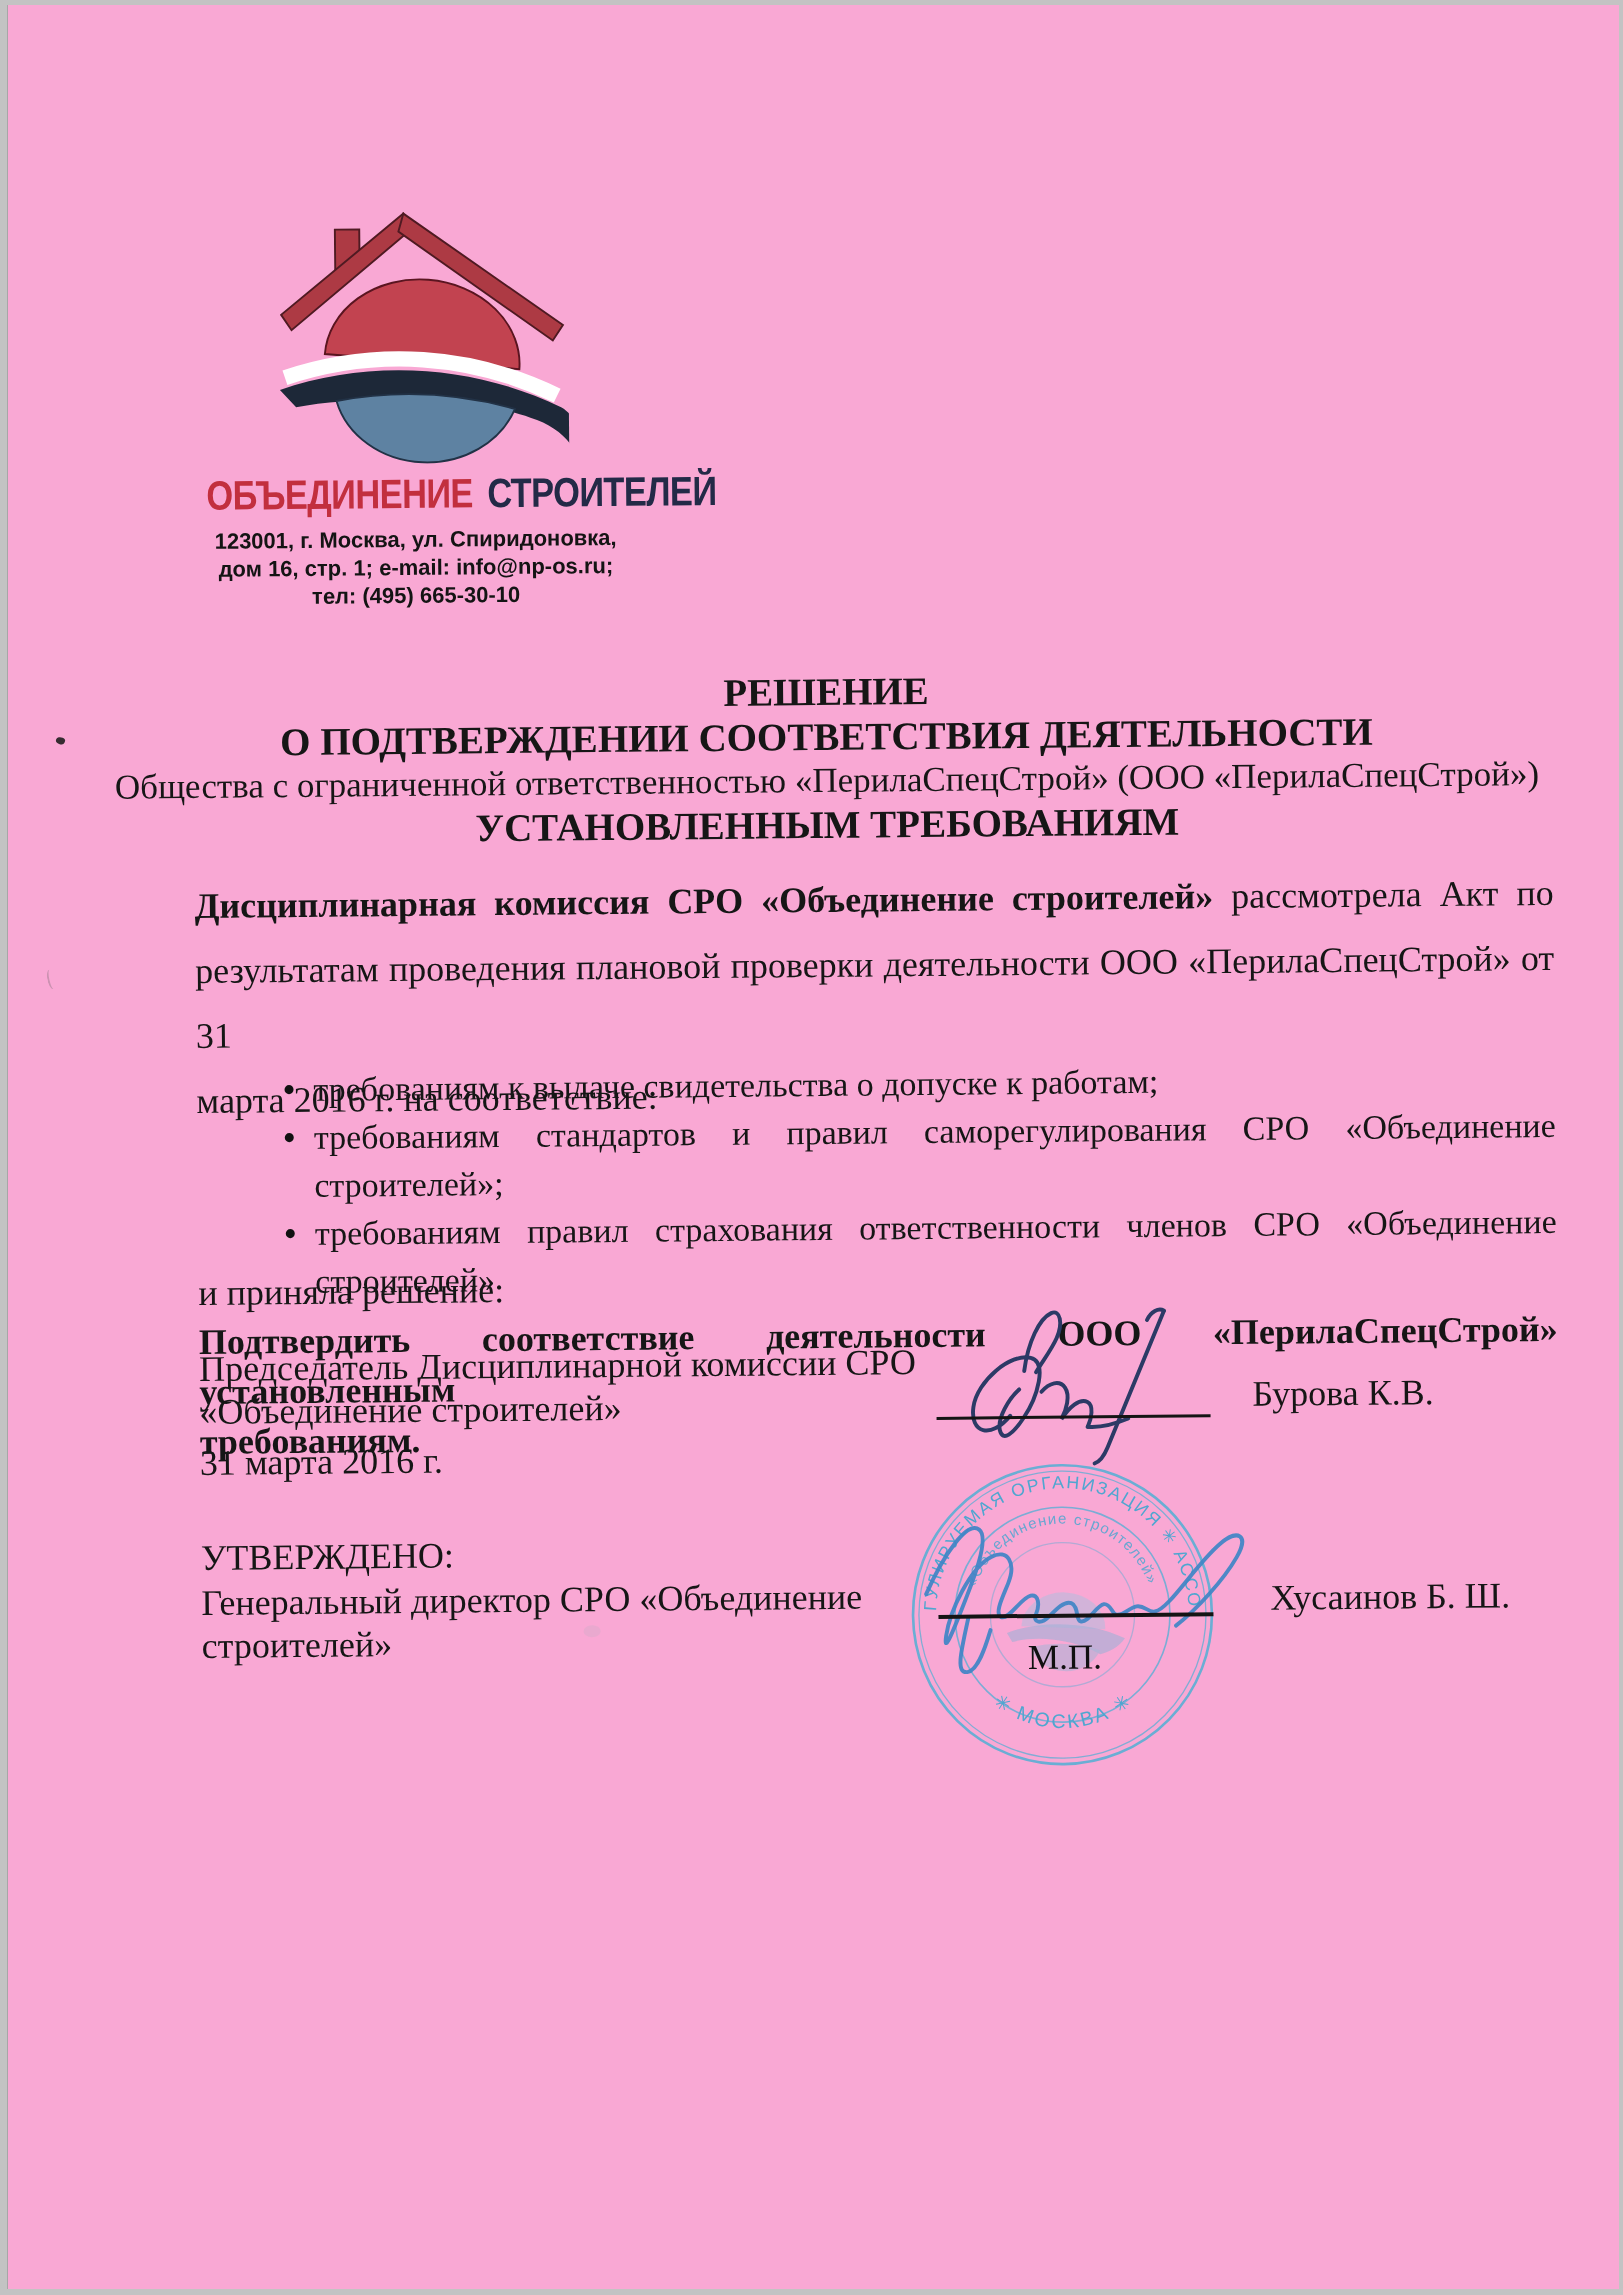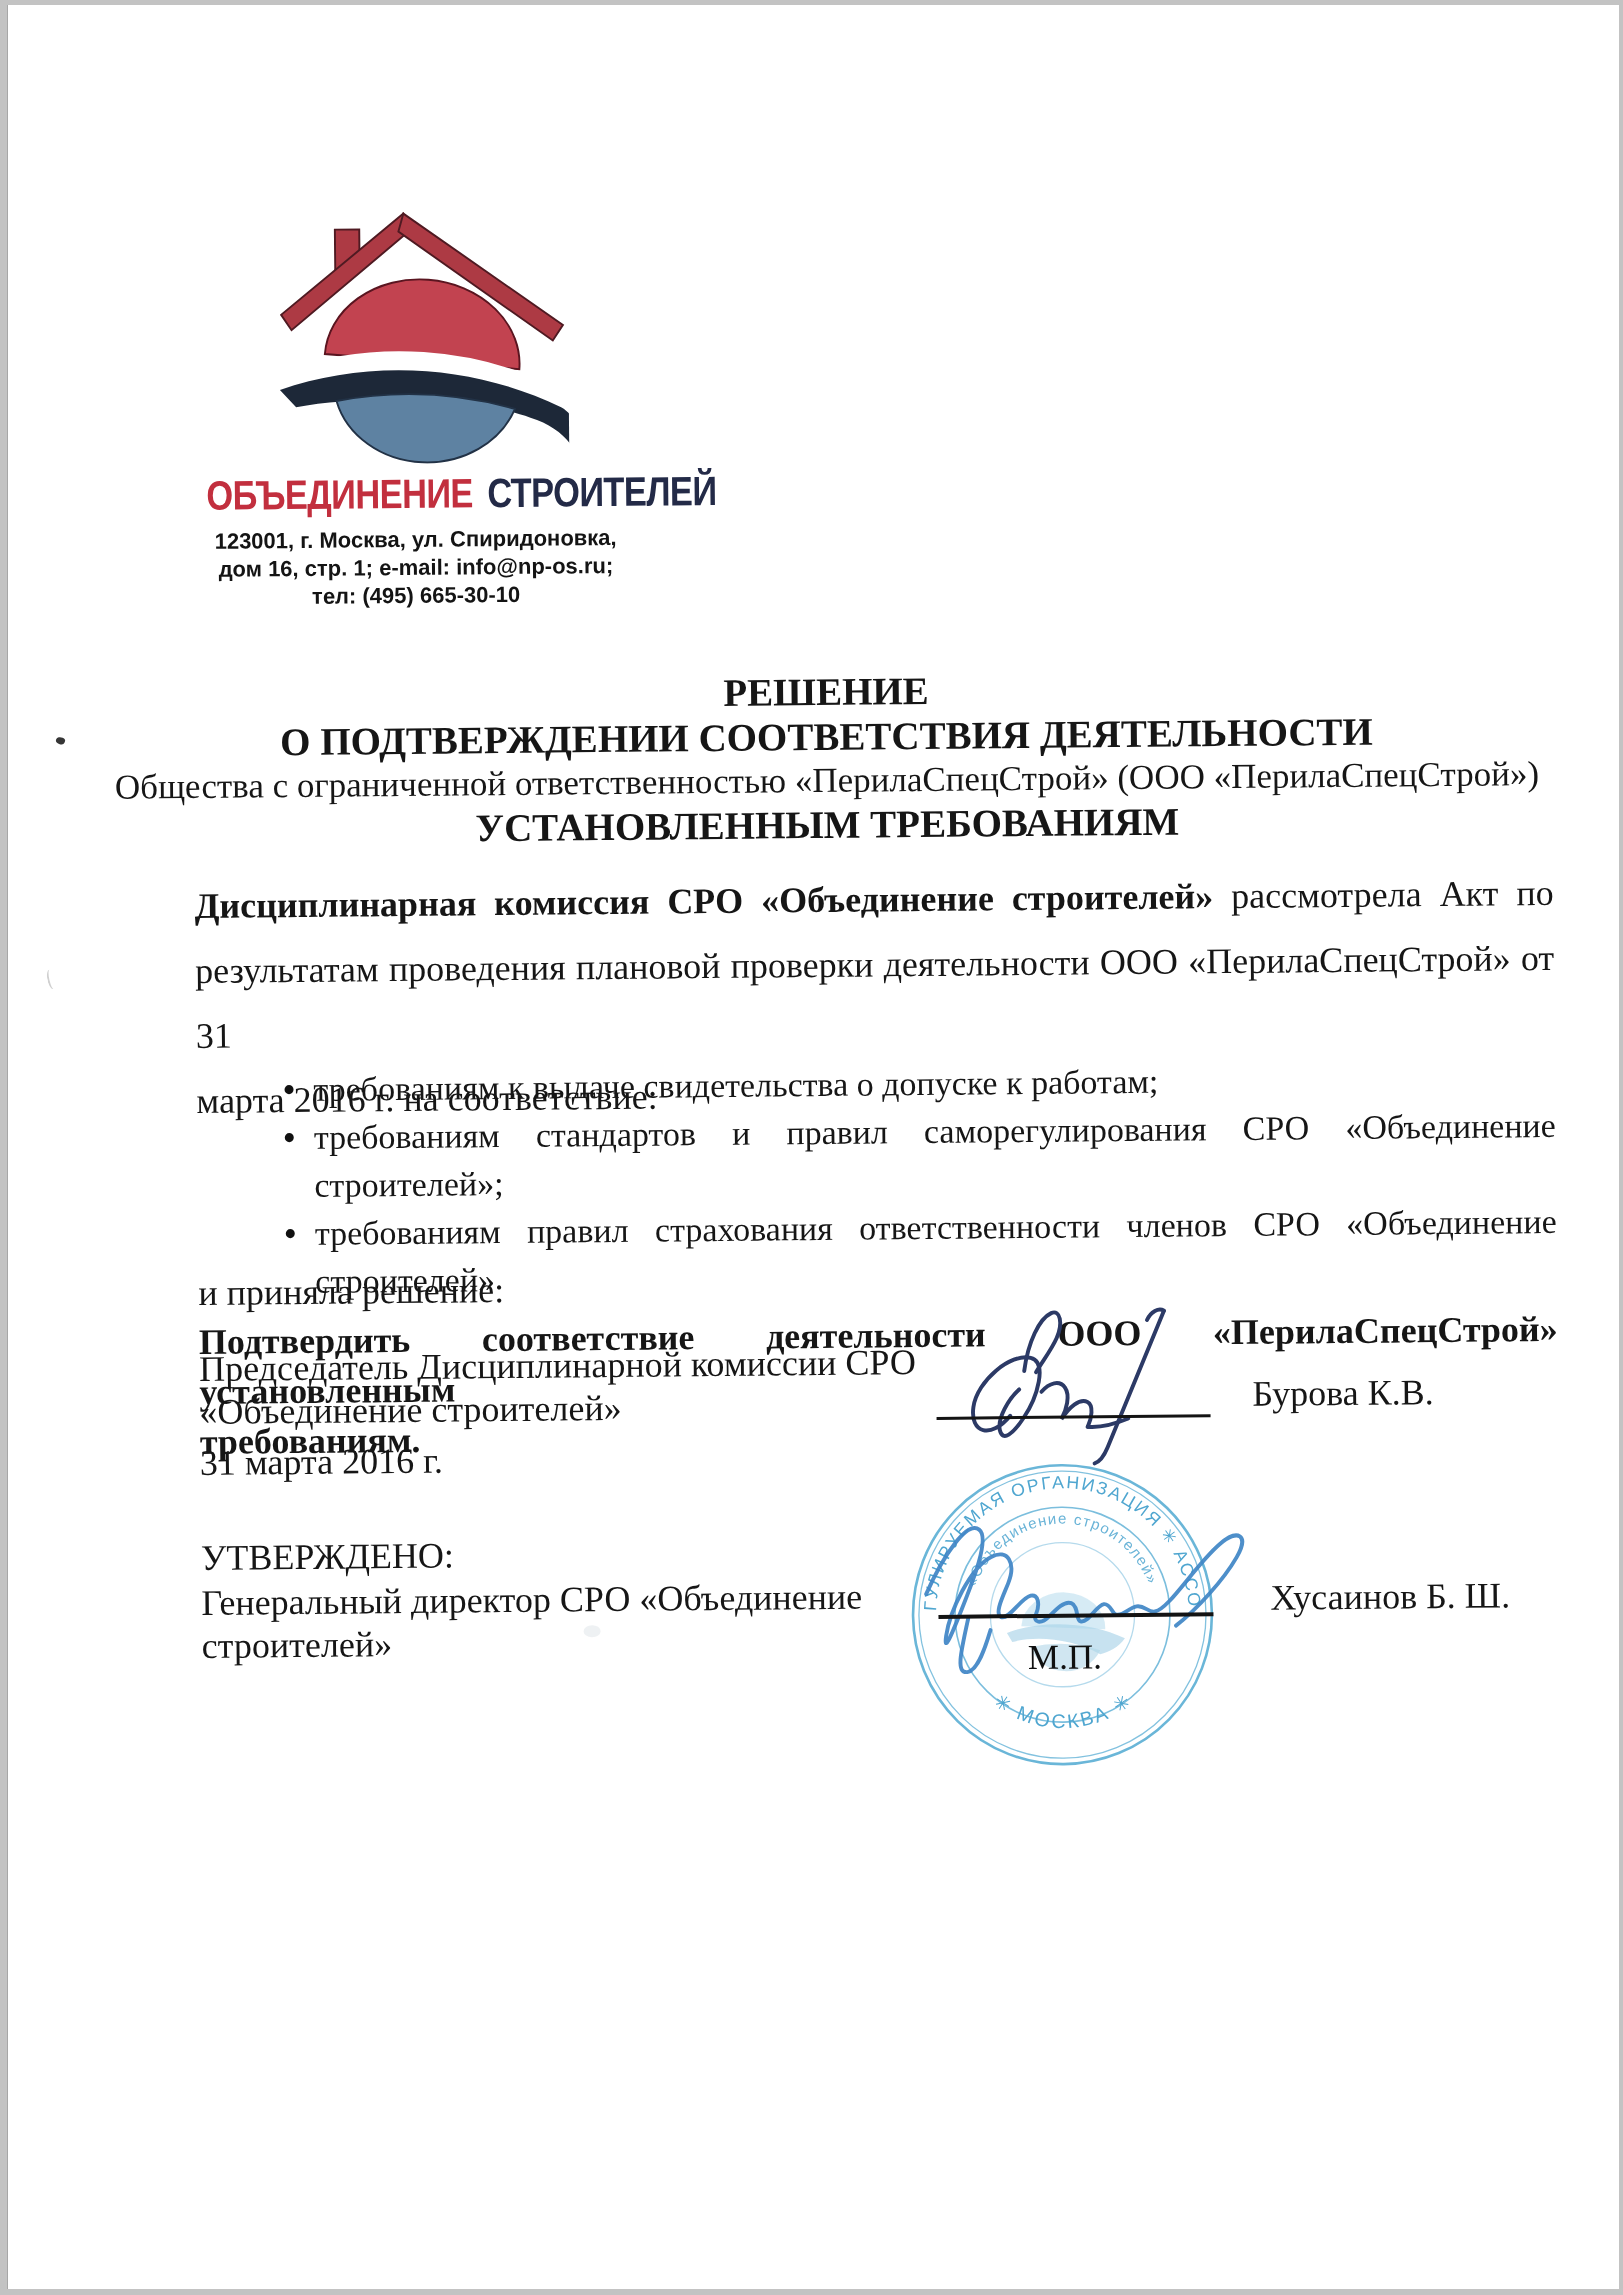--- a/index.html
+++ b/index.html
@@ -1,18 +1,18 @@
 <!DOCTYPE html>
 <html style="font-size:10.5px"><head>
 <meta charset="utf-8">
 <style>
   html,body{margin:0;padding:0;background:#8a8a8a;}
   .scan{position:relative;width:1623px;height:2295px;background:#c3c3c3;overflow:hidden;
         font-family:"Liberation Serif",serif;color:#161616;}
-  .page{position:absolute;left:6.5px;top:5.2px;right:3.9px;bottom:5.9px;background:#ffffff;
+  .page{position:absolute;left:6.5px;top:5.2px;right:3.9px;bottom:5.9px;background:#f9a8d4;
         border-left:1.3px solid #a7a7a7;}
   .content{position:absolute;inset:0;transform:rotate(-0.55deg);transform-origin:50% 0;}
 
   
   .letterhead{position:absolute;left:154px;top:193px;width:497px;text-align:center;}
   .logo{display:block;margin:0 auto;}
   .brand{margin-top:9.2px;font-family:"Liberation Sans",sans-serif;font-weight:bold;
          font-size:41px;line-height:42px;letter-spacing:-0.7px;white-space:nowrap;
          transform:scaleX(.84);transform-origin:50% 50%;}
   .brand .w1{color:#c22f3e;}

